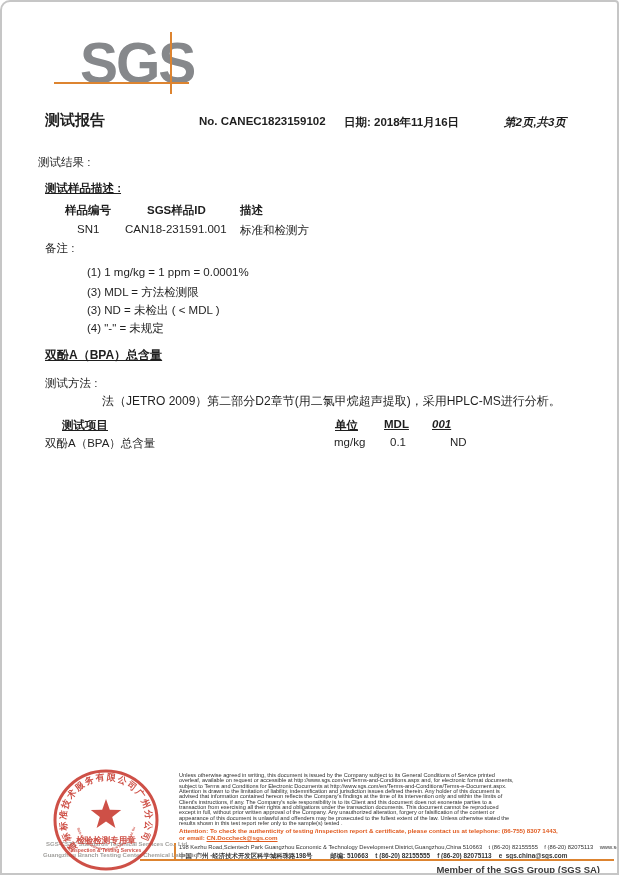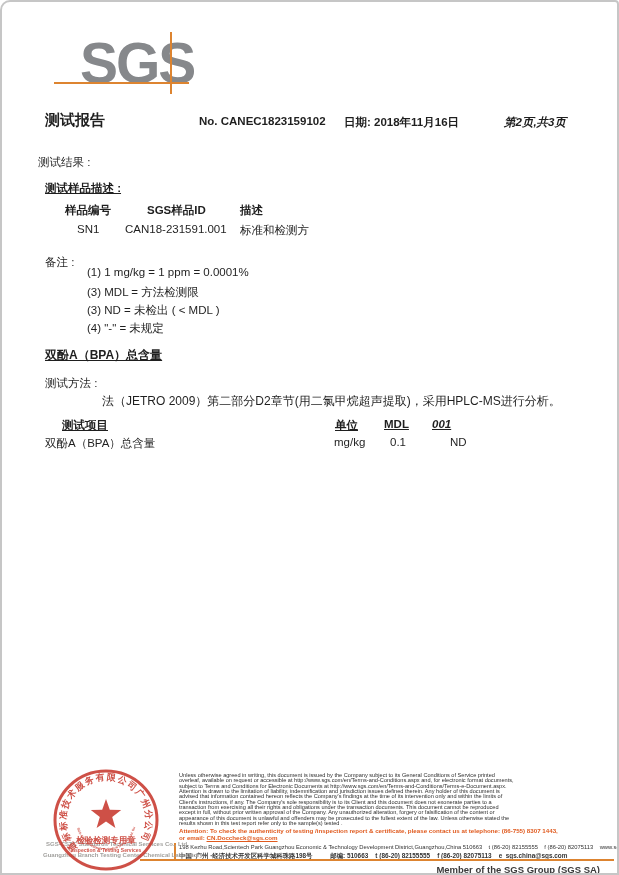--- a/index.html
+++ b/index.html
@@ -51,21 +51,21 @@
 
   <div class="abs t11 b u" style="left:43px;top:179px;">测试样品描述 :</div>
 
   <div class="abs t11 b" style="left:63px;top:201px;">样品编号</div>
   <div class="abs t11 b" style="left:145px;top:201px;">SGS样品ID</div>
   <div class="abs t11 b" style="left:238px;top:201px;">描述</div>
   <div class="abs t11" style="left:75px;top:221px;">SN1</div>
   <div class="abs t11" style="left:123px;top:221px;">CAN18-231591.001</div>
   <div class="abs t11" style="left:238px;top:221px;">标准和检测方</div>
 
-  <div class="abs t11" style="left:43px;top:253px;">备注 :</div>
+  <div class="abs t11" style="left:43px;top:239px;">备注 :</div>
   <div class="abs t11" style="left:85px;top:264px;">(1) 1 mg/kg = 1 ppm = 0.0001%</div>
   <div class="abs t11" style="left:85px;top:283px;">(3) MDL = 方法检测限</div>
   <div class="abs t11" style="left:85px;top:301px;">(3) ND = 未检出 ( &lt; MDL )</div>
   <div class="abs t11" style="left:85px;top:319px;">(4) "-" = 未规定</div>
 
   <div class="abs t12 b u" style="left:43px;top:345px;">双酚A（BPA）总含量</div>
   <div class="abs t11" style="left:43px;top:374px;">测试方法 :</div>
   <div class="abs t12" style="left:100px;top:391px;">法（JETRO 2009）第二部分D2章节(用二氯甲烷超声提取)，采用HPLC-MS进行分析。</div>
 
   <div class="abs t11 b u" style="left:60px;top:416px;">测试项目</div>

